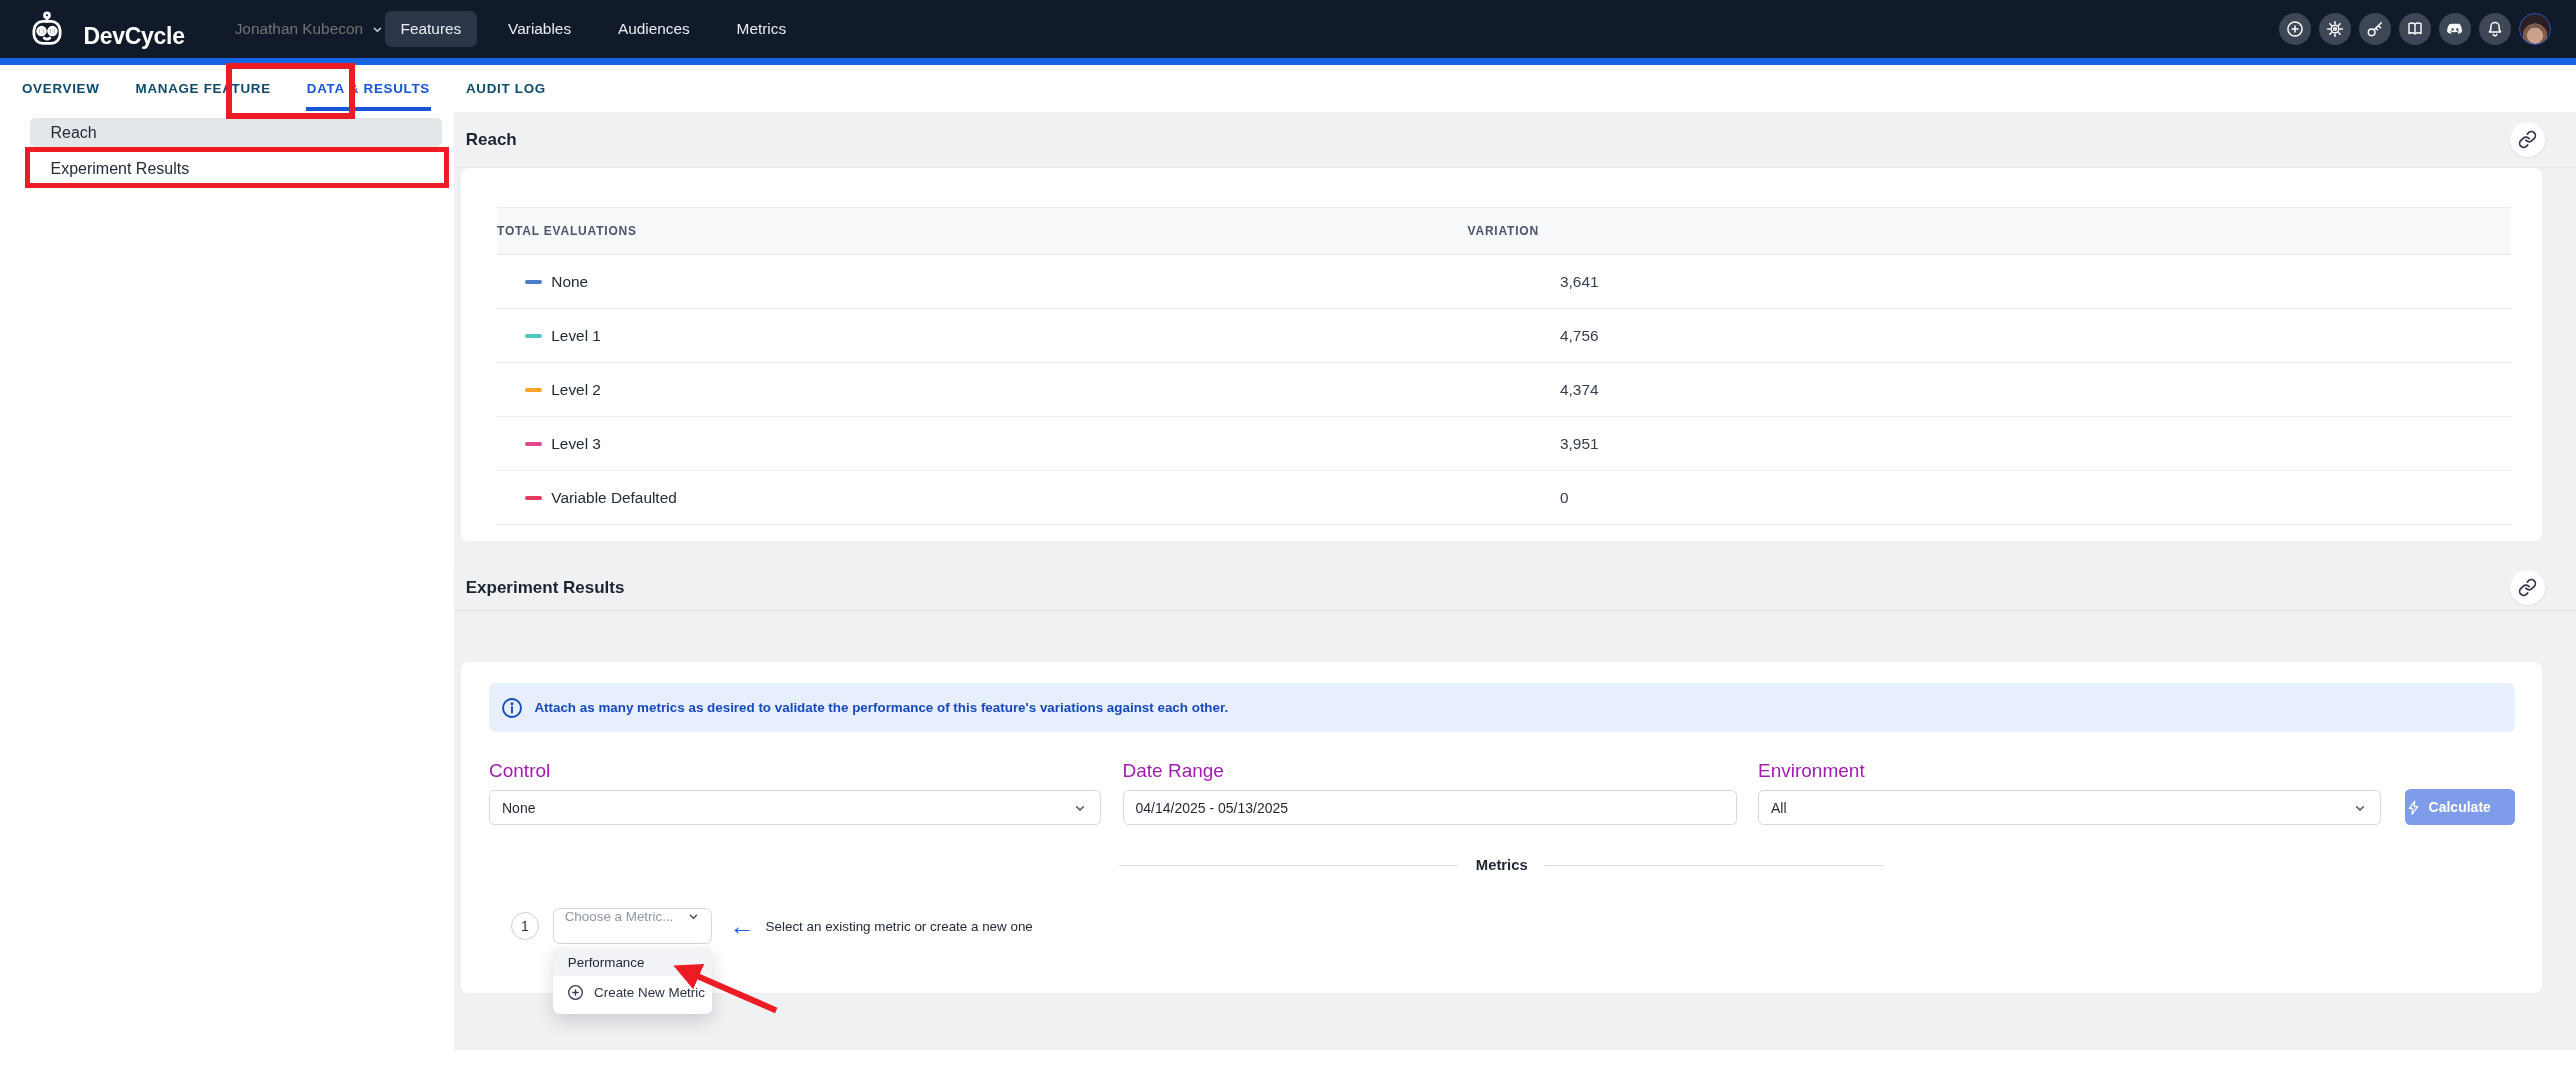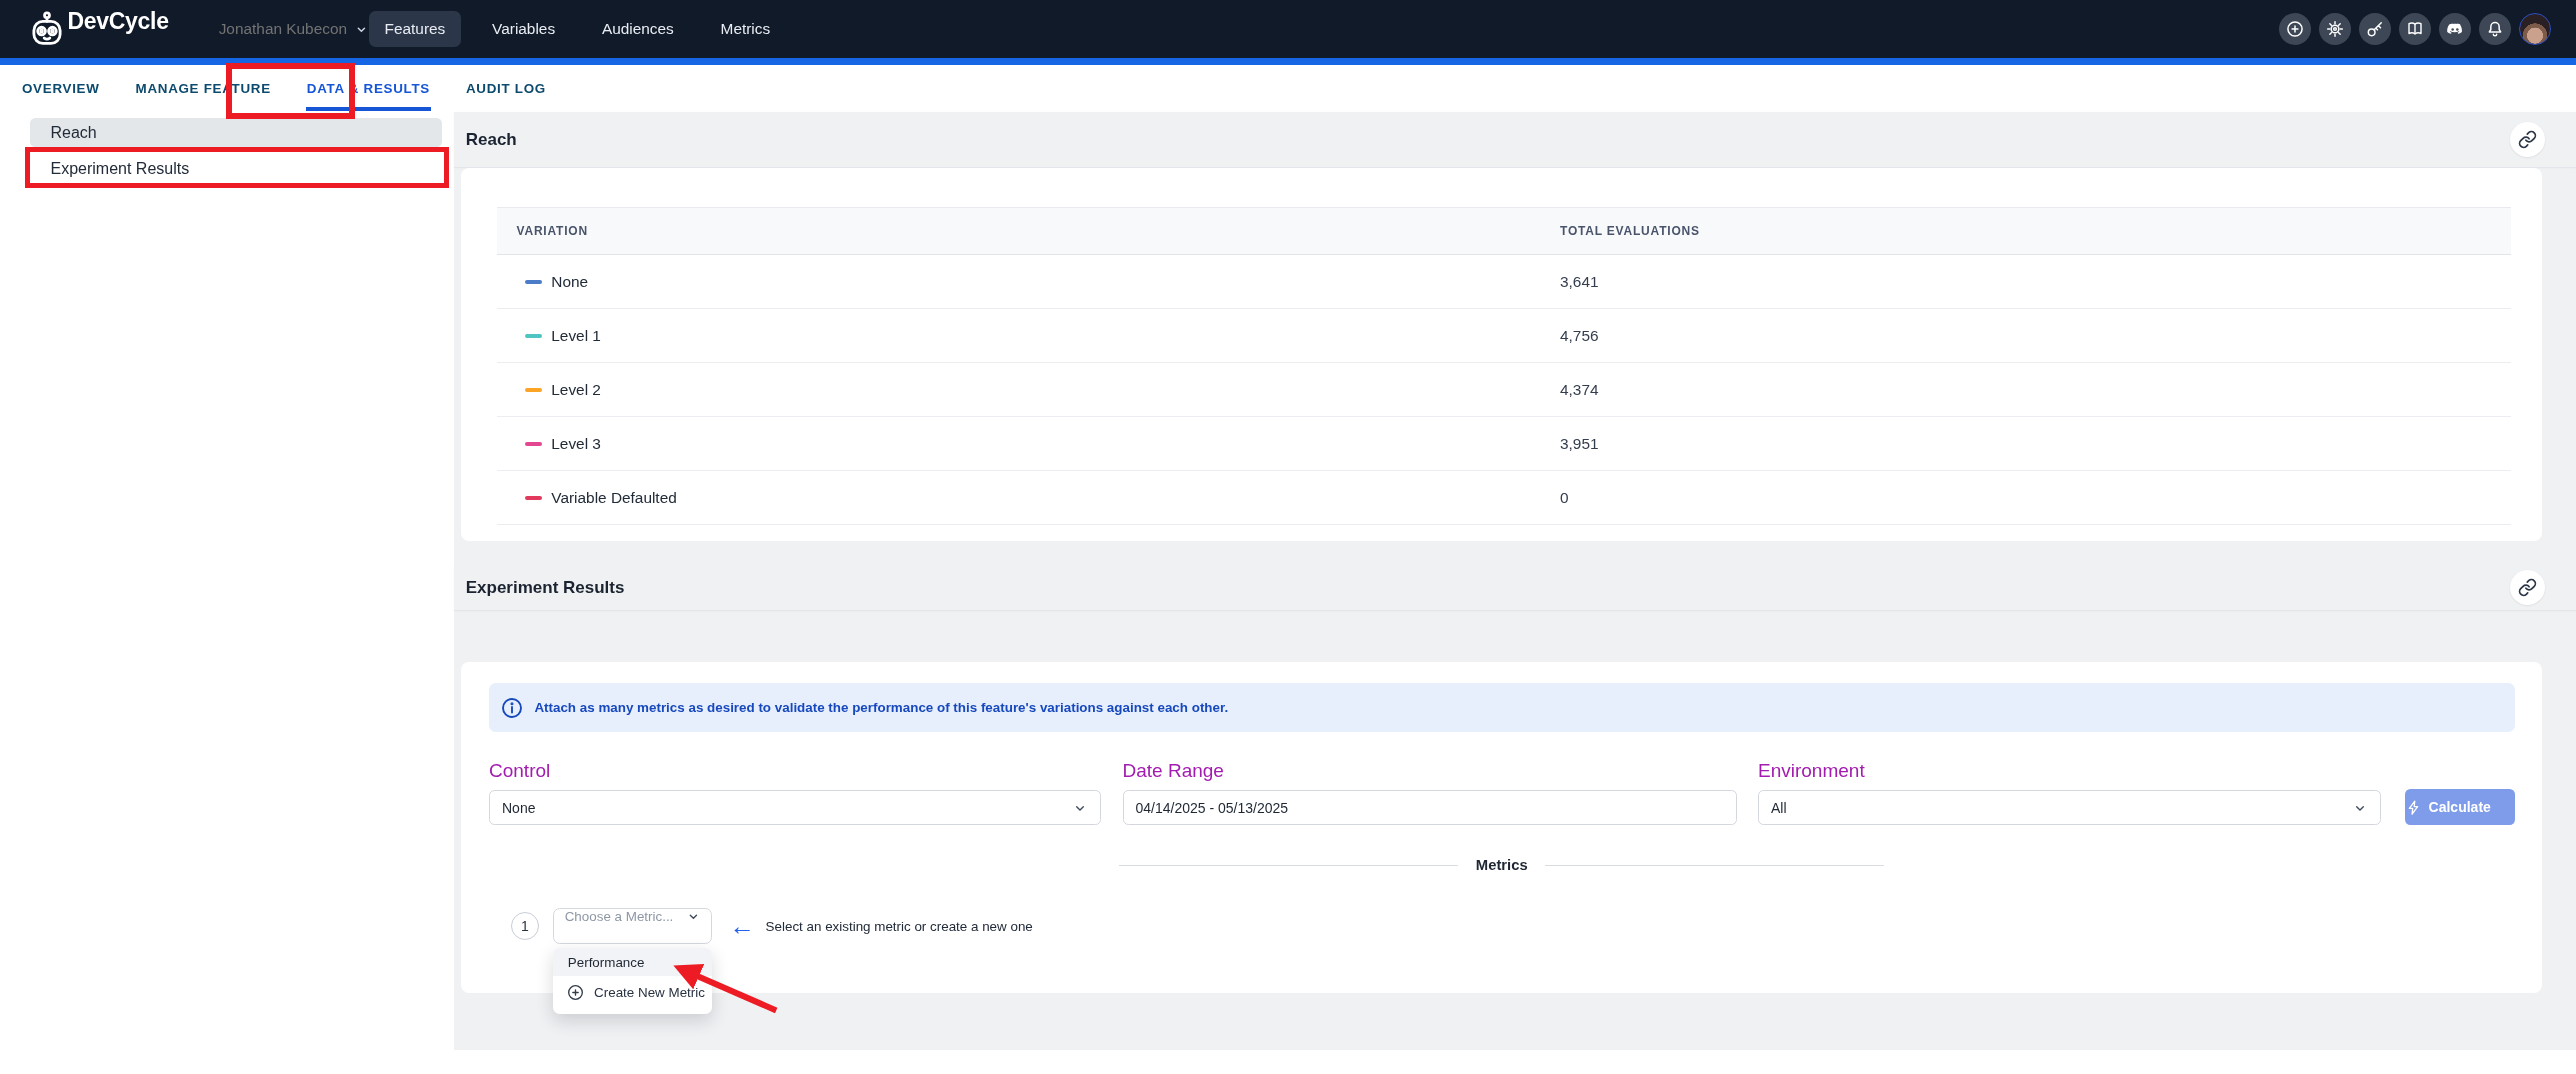--- a/index.html
+++ b/index.html
@@ -2,21 +2,21 @@
 <html style="font-size:10.7px"><head>
 <meta charset="utf-8">
 <style>
   * { margin:0; padding:0; box-sizing:border-box; }
   html,body { background:#ffffff; }
   body { font-family:"Liberation Sans", sans-serif; }
   .page { position:relative; width:2576px; height:1075px; background:#ffffff; overflow:hidden; }
 
   
   .topnav { height:58px; background:#111a29; display:flex; align-items:center; padding:0 25.5px; }
-  .brand { display:flex; align-items:flex-start; gap:0; }
+  .brand { display:flex; align-items:flex-end; gap:16px; }
   .brand-name { color:#ffffff; font-size:23px; font-weight:700; letter-spacing:-0.3px; }
   .project { display:flex; align-items:center; gap:6.7px; margin-left:50px; color:#737373; font-size:15.4px; font-weight:500; cursor:pointer; }
   .nav-items { display:flex; align-items:center; gap:14.8px; }
   .nav-item { color:#e9edf3; font-size:15.4px; font-weight:500; padding:8.7px 16px; border-radius:6.7px; cursor:pointer; }
   .nav-item.active { background:#2b3748; }
   .nav-right { margin-left:auto; display:flex; align-items:center; gap:8px; }
   .icon-circle { width:32px; height:32px; border-radius:50%; background:#3d4755; display:flex; align-items:center; justify-content:center; cursor:pointer; }
   .avatar { width:32px; height:32px; border-radius:50%; border:1.3px solid #2d4fbf;
             background: radial-gradient(circle at 50% 72%, #c9a18c 0 30%, #7d5b4a 31% 46%, #2a2023 47% 100%); cursor:pointer; }
   .bluebar { height:7.4px; background:#1565e5; }
@@ -188,22 +188,22 @@
           <svg width="19" height="19" viewBox="0 0 24 24" fill="none" stroke="#2d3748" stroke-width="2.2" stroke-linecap="round" stroke-linejoin="round">
             <path d="M10 13a5 5 0 0 0 7.54.54l3-3a5 5 0 0 0-7.07-7.07l-1.72 1.71"></path>
             <path d="M14 11a5 5 0 0 0-7.54-.54l-3 3a5 5 0 0 0 7.07 7.07l1.71-1.71"></path>
           </svg>
         </div>
       </div>
 
       <div class="card card1">
         <div class="tbl">
           <div class="tbl-head">
+            <div class="th c2">TOTAL EVALUATIONS</div>
             <div class="th c1">VARIATION</div>
-            <div class="th c2">TOTAL EVALUATIONS</div>
           </div>
           <div class="tbl-row">
             <div class="td1">
                 <span class="dash" style="background: rgb(76, 123, 199);"></span>
                 <span>None</span>
               </div>
             <div class="td2">3,641</div>
           </div>
           <div class="tbl-row">
             <div class="td1">

